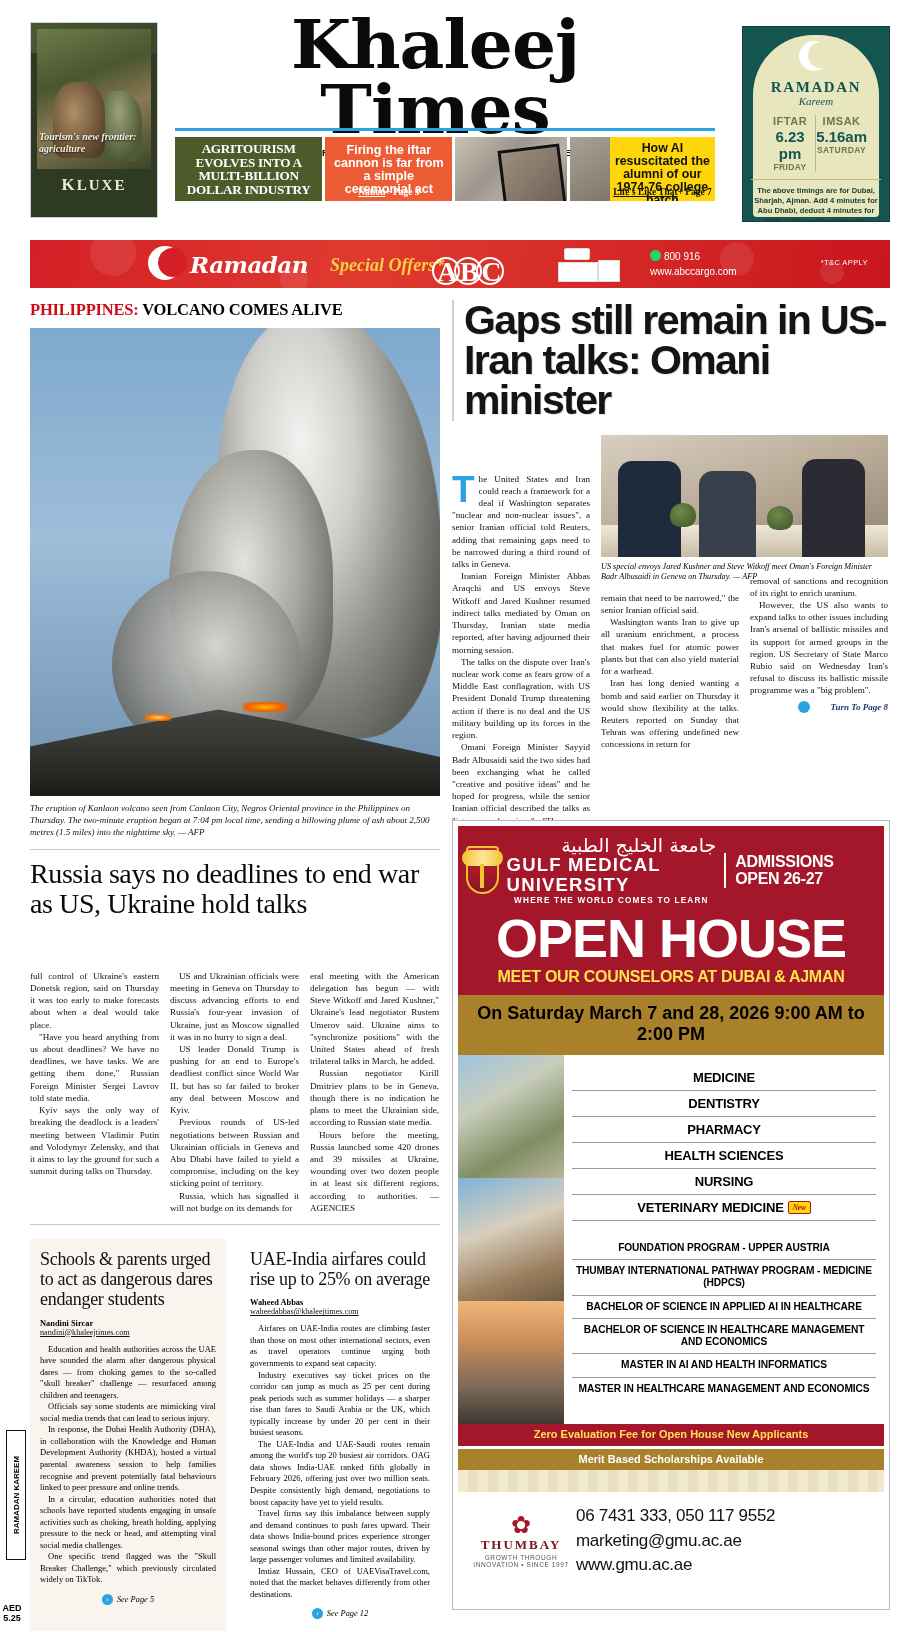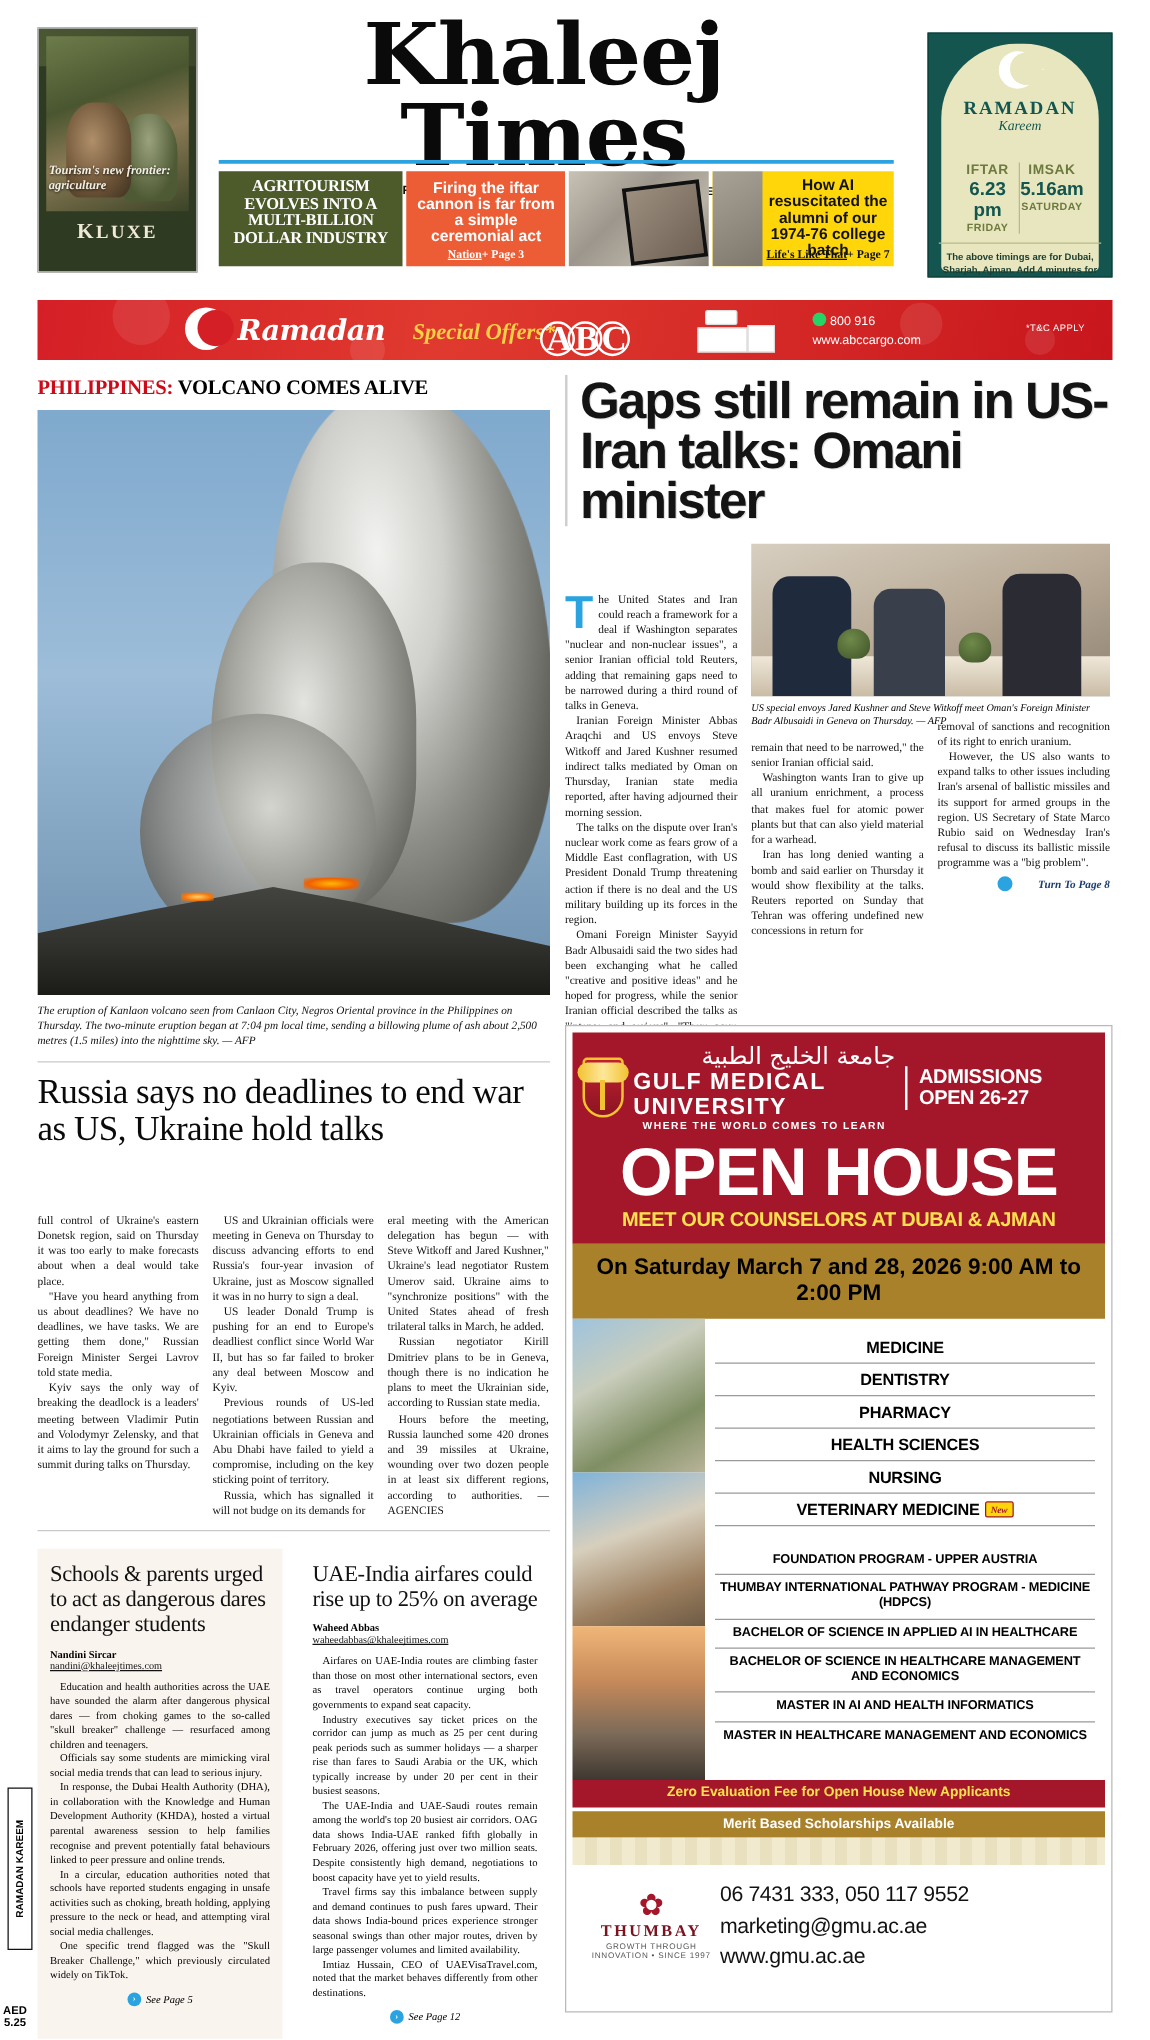--- a/index.html
+++ b/index.html
@@ -61,32 +61,32 @@
   .ram-moon { position:relative; margin:0 auto; margin-top:14px; width:34px; height:34px; }
   .ram-moon:before { content:""; position:absolute; width:30px; height:30px; border-radius:50%;
       background:#ffffff; left:0; top:0; }
   .ram-moon:after { content:""; position:absolute; width:26px; height:26px; border-radius:50%;
       background:#e7e6bf; left:9px; top:1px; }
   .ram-star { position:absolute; right:-3px; top:8px; color:#fff; font-size:12px; }
   .ram-title { position:relative; margin-top:4px; font-family:"Liberation Serif", serif;
       font-size:15px; font-weight:700; letter-spacing:1.6px; color:#14564f; }
   .ram-kareem { position:relative; font-family:"Liberation Serif", serif; font-style:italic;
       font-size:11px; color:#14564f; margin-top:-1px; }
-  .ram-times { position:relative; display:flex; margin-top:23px; padding:0 22px; }
+  .ram-times { position:relative; display:flex; margin-top:8px; padding:0 22px; }
   .ram-col { flex:1; }
   .ram-col + .ram-col { border-left:1px solid #b9b98c; }
   .ram-label { font-size:11px; font-weight:700; color:#6e7a3f; letter-spacing:.5px; }
   .ram-value { font-size:15px; font-weight:700; color:#14564f; margin-top:1px; }
   .ram-day { font-size:8.5px; font-weight:700; color:#6e7a3f; letter-spacing:.4px; }
   .ram-note { position:relative; margin:7px 8px 0; padding-top:6px; border-top:1px solid #b9b98c;
       font-size:7.6px; font-weight:700; line-height:1.34; color:#1b3d30; }
 
   
   .teaser-rule { position:absolute; left:175px; top:128px; width:540px; height:3px; background:#2aa3e0; }
-  .teasers { position:absolute; left:175px; top:137px; width:540px; height:76px; display:flex; gap:3px; }
+  .teasers { position:absolute; left:175px; top:137px; width:540px; height:64px; display:flex; gap:3px; }
   .teaser { position:relative; overflow:hidden; }
   .t1 { width:148px; background:#4d5a2a; color:#fff; }
   .t2 { width:128px; background:#ec5d36; color:#fff; }
   .t3 { width:112px; background:#d9d4cb; }
   .t4 { width:146px; background:#ffd60a; color:#111; }
   .t-head { font-family:"Liberation Serif", serif; font-weight:700; text-align:center;
       padding:5px 4px 0; line-height:1.04; }
   .t1 .t-head { font-size:13.2px; letter-spacing:-0.3px; }
   .t2 .t-head { font-family:"Liberation Sans", sans-serif; font-size:12.6px; padding-top:7px; }
   .t4 .t-head { font-family:"Liberation Sans", sans-serif; font-size:12.4px; padding-top:5px; }

